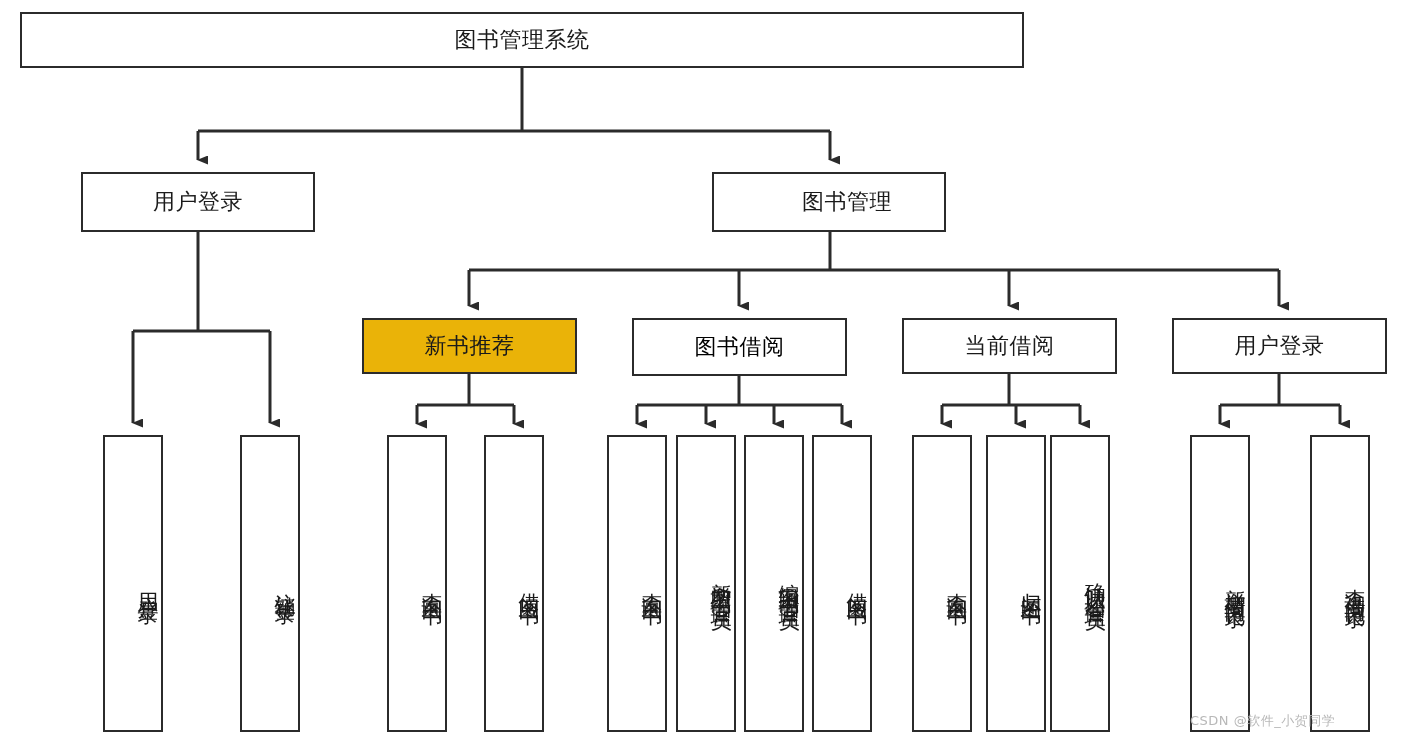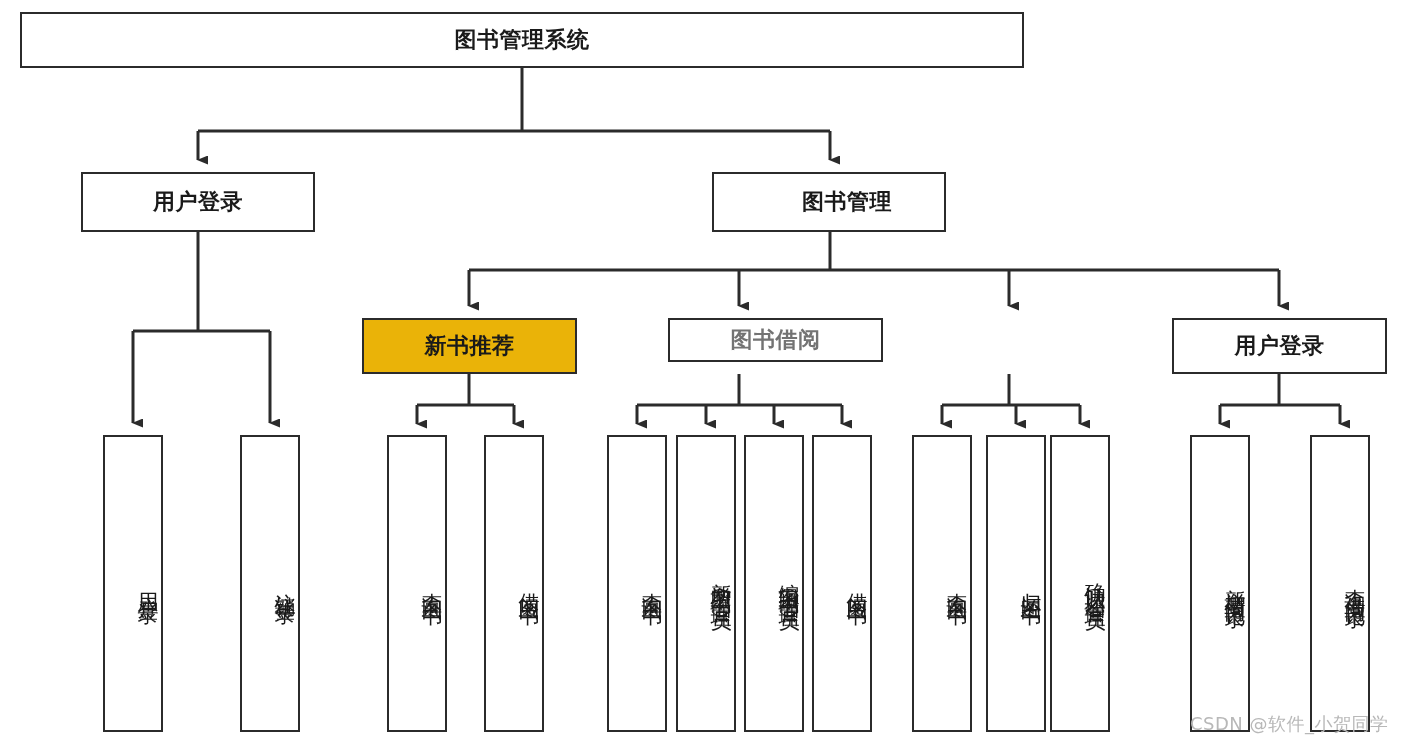--- a/index.html
+++ b/index.html
@@ -36,21 +36,20 @@
     border: 2.5px solid #2b2b2b;
     display: flex;
     align-items: center;
     justify-content: center;
     color: #1a1a1a;
     line-height: 1.28;
   }
   .node.horiz {
     font-size: 22px;
     letter-spacing: 0.5px;
-    font-weight: bold;
   }
   .node.vert {
     writing-mode: vertical-rl;
     text-orientation: upright;
     font-size: 21px;
     letter-spacing: 4px;
     padding-top: 4px;
     padding-bottom: 4px;
     align-items: flex-start;
     justify-content: center;
@@ -61,21 +60,21 @@
     white-space: nowrap;
     display: block;
   }
   .node-root {
     font-size: 23px;
   }
   .watermark {
     position: absolute;
     left: 1190px;
     top: 712px;
-    font-size: 18px;
+    font-size: 13px;
     color: #b8b8b8;
     white-space: nowrap;
     font-family: "DejaVu Sans", "Liberation Sans", sans-serif;
     letter-spacing: 0.5px;
   }
 </style>
 </head>
 <body>
 
 <div id="diagram-root" style="background: rgb(255, 255, 255);">
@@ -140,22 +139,23 @@
 
   <div class="node vert" style="left: 103px; top: 435px; width: 60px; height: 297px; border-color: rgb(43, 43, 43); background: rgb(255, 255, 255); color: rgb(26, 26, 26);">
     <span class="vtext">用户登录</span>
   </div>
   <div class="node vert" style="left: 240px; top: 435px; width: 60px; height: 297px; border-color: rgb(43, 43, 43); background: rgb(255, 255, 255); color: rgb(26, 26, 26);">
     <span class="vtext">注销登录</span>
   </div>
 
   <div class="node horiz" style="left: 362px; top: 318px; width: 215px; height: 56px; border-color: rgb(43, 43, 43); background: #eab308; color: rgb(26, 26, 26);">新书推荐</div>
 
-  <div class="node horiz" style="left: 668px; top: 318px; width: 215px; height: 44px; border-color: rgb(43, 43, 43); background: rgb(255, 255, 255); color: #737373;">图书借阅</div>
+  <div class="node horiz" style="left: 632px; top: 318px; width: 215px; height: 58px; border-color: rgb(43, 43, 43); background: rgb(255, 255, 255); color: #000000;">图书借阅</div>
 
+  <div class="node horiz" style="left: 902px; top: 318px; width: 215px; height: 56px; border-color: rgb(43, 43, 43); background: rgb(255, 255, 255); color: rgb(26, 26, 26);">当前借阅</div>
 
   <div class="node horiz" style="left: 1172px; top: 318px; width: 215px; height: 56px; border-color: rgb(43, 43, 43); background: rgb(255, 255, 255); color: rgb(26, 26, 26);">用户登录</div>
 
   <div class="node vert" style="left: 387px; top: 435px; width: 60px; height: 297px; border-color: rgb(43, 43, 43); background: rgb(255, 255, 255); color: rgb(26, 26, 26);">
     <span class="vtext">查询图书</span>
   </div>
   <div class="node vert" style="left: 484px; top: 435px; width: 60px; height: 297px; border-color: rgb(43, 43, 43); background: rgb(255, 255, 255); color: rgb(26, 26, 26);">
     <span class="vtext">借阅图书</span>
   </div>
 

